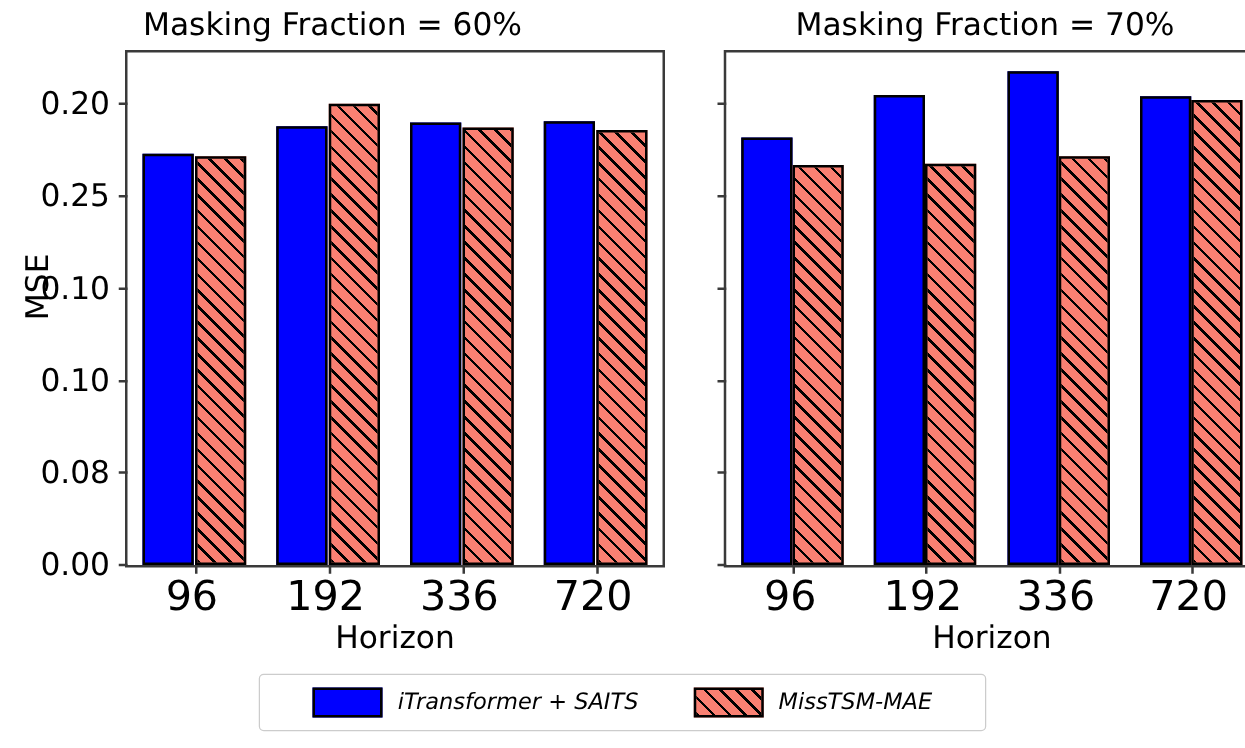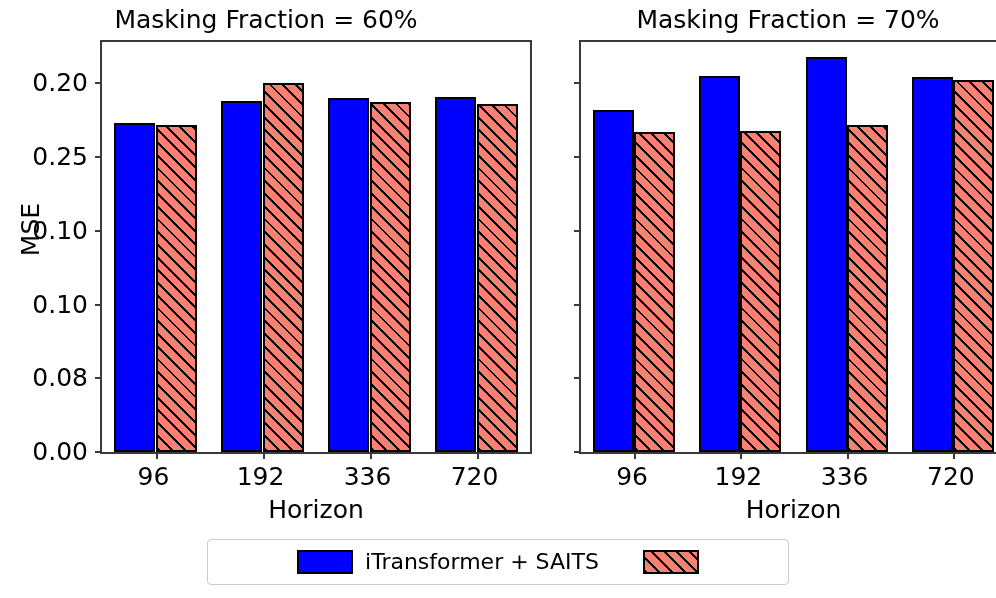--- a/index.html
+++ b/index.html
@@ -128,21 +128,21 @@
   .xtick-mark {
     position: absolute;
     bottom: -7px;
     width: 2px;
     height: 7px;
     background: #3a3a3a;
   }
   .xtick-label {
     position: absolute;
     top: 462px;
-    font-size: 25px;
+    font-size: 33px;
     line-height: 30px;
     text-align: center;
     white-space: nowrap;
     width: 90px;
   }
   .xaxis-title {
     position: absolute;
     top: 496px;
     font-size: 25px;
     line-height: 28px;
@@ -173,23 +173,24 @@
     align-items: center;
     gap: 12px;
   }
   .legend-swatch {
     width: 56px;
     height: 24px;
     border: 2px solid #000000;
     box-sizing: border-box;
   }
   .legend-text {
-    font-size: 22px;
+    font-size: 18px;
     line-height: 26px;
     white-space: nowrap;
+    font-style: italic;
   }
 </style>
 </head>
 <body>
 
 <div id="figure">
 
   <div class="panel" id="panel-left">
 
     <div class="panel-title">Masking Fraction = 60%</div>
@@ -290,16 +291,17 @@
       <div class="xtick-label" style="left: 337.875px;">720</div>
     </div>
 
   <div id="legend">
       <div class="legend-entry">
         <div class="legend-swatch bar-blue"></div>
         <div class="legend-text">iTransformer + SAITS</div>
       </div>
       <div class="legend-entry">
         <div class="legend-swatch bar-hatch"></div>
+        <div class="legend-text">MissTSM-MAE</div>
       </div>
     </div>
 
 </div>
 
 </body></html>

